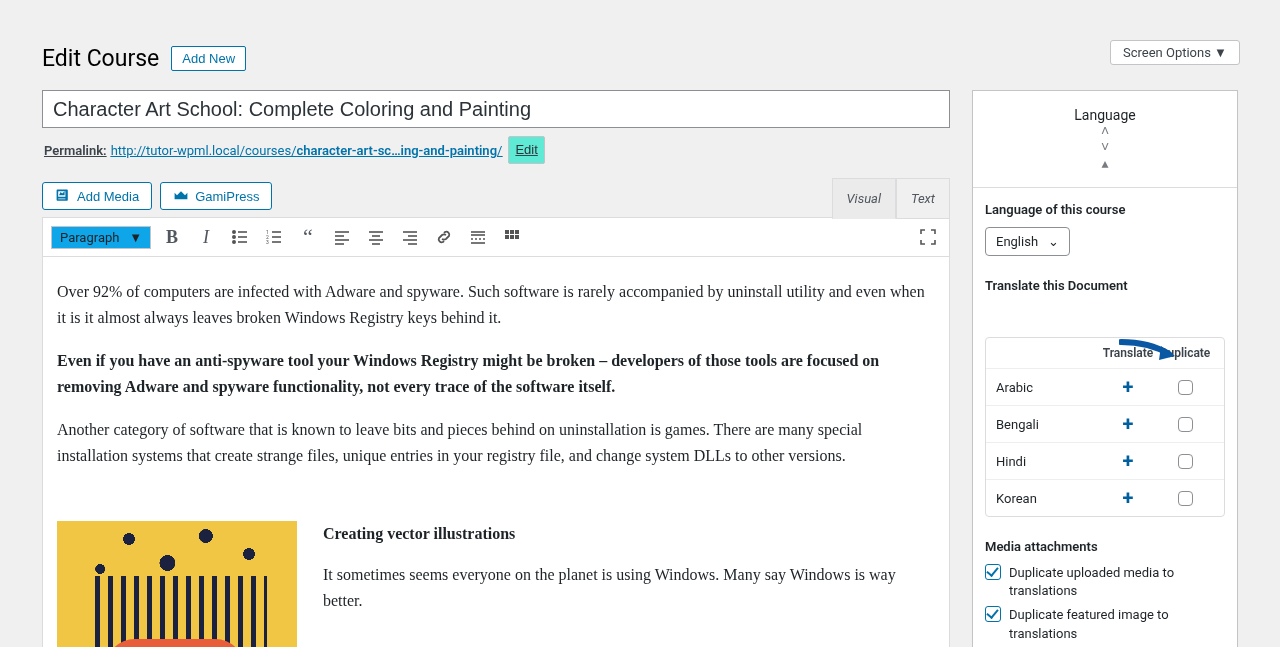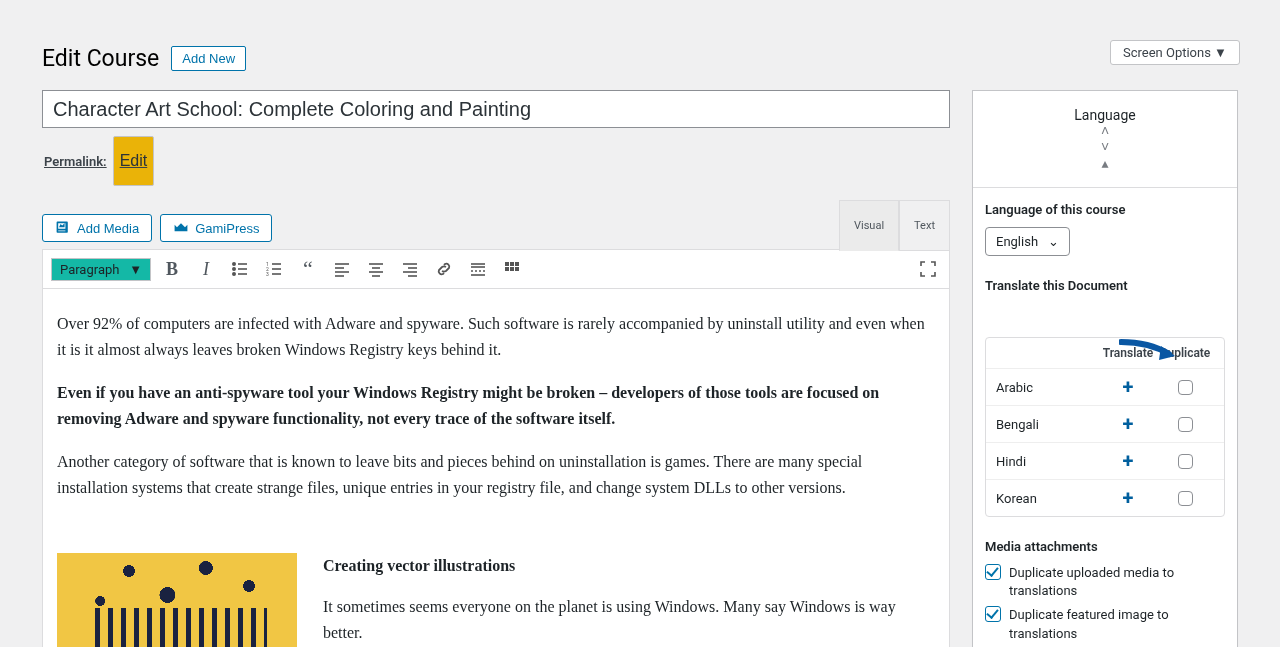--- a/index.html
+++ b/index.html
@@ -54,23 +54,23 @@
     align-items: center;
     gap: 4px;
     flex-wrap: wrap;
     text-decoration: underline;
   }
   .permalink-row strong { font-weight: 600; }
   .permalink-row a { color: #0073aa; text-decoration: underline; }
   .permalink-row a strong { color: #0073aa; }
   .edit-slug-btn {
     border: 1px solid #c3c4c7;
-    background: #eab308;
-    padding: 15px 6px;
-    font-size: 16px;
+    background: #5eead4;
+    padding: 4px 6px;
+    font-size: 13px;
     border-radius: 2px;
     cursor: pointer;
     color: #2c3338;
     margin-left: 2px;
     line-height: 18px;
   }
   .media-row { display:flex; gap:8px; margin-bottom: 8px; }
   .media-btn {
     display: inline-flex;
     align-items: center;
@@ -93,44 +93,45 @@
   .editor-tabs {
     display:flex; justify-content:flex-end;
     gap:0;
     margin-bottom:-1px;
     position:relative;
     z-index:1;
   }
   .editor-tab {
     border: 1px solid #dcdcde;
     background: #f0f0f1;
-    padding: 18px 14px;
-    font-size: 11px;
+    padding: 12px 14px;
+    font-size: 13px;
     color: #50575e;
     cursor: pointer;
+    font-style: italic;
   }
   .editor-tab.active { background: #ebebeb; border-bottom-color: #ebebeb; }
   .toolbar {
     background: #fff;
     border-bottom: 1px solid #dcdcde;
     padding: 6px 8px;
     display:flex;
     align-items:center;
     gap: 8px;
   }
   .toolbar .fmt-select {
     border: 1px solid #c3c4c7;
     padding: 3px 8px;
     font-size: 13px;
     display:flex;
     align-items:center;
     cursor:pointer;
     min-width: 100px;
     justify-content:space-between;
-    background: #14b8a6;
+    background: #0ea5e9;
   }
   .toolbar .tb-btn {
     width: 26px; height: 26px;
     display:flex; align-items:center; justify-content:center;
     cursor:pointer;
     color: #50575e;
   }
   .toolbar .tb-btn svg { width:20px; height:20px; }
   .toolbar .spacer { flex:1; }
 
@@ -255,20 +256,23 @@
     <h1>Edit Course</h1>
     <button class="add-new-btn">Add New</button>
   </div>
 
   <div class="columns">
 
     <div class="col-main">
       <input class="title-input" type="text" value="Character Art School: Complete Coloring and Painting" style="">
       <div class="permalink-row">
         <strong>Permalink:</strong>
+        <a href="#">
+          <span>http://tutor-wpml.local/courses/</span><strong>character-art-sc…ing-and-painting</strong><span>/</span>
+        </a>
         <button class="edit-slug-btn">Edit</button>
       </div>
 
       <div style="display:flex; align-items:flex-end; justify-content:space-between;">
         <div class="media-row">
           <button class="media-btn">
             <svg viewBox="0 0 20 20">
                 <path d="M13 11V4H4v7h9zm0 2H4v1h9v-1zM3 2h12a1 1 0 011 1v12a1 1 0 01-1 1H3a1 1 0 01-1-1V3a1 1 0 011-1zm4 3l2 2 3-3v5H5l2-4z"></path>
               </svg>
             <span>Add Media</span>

